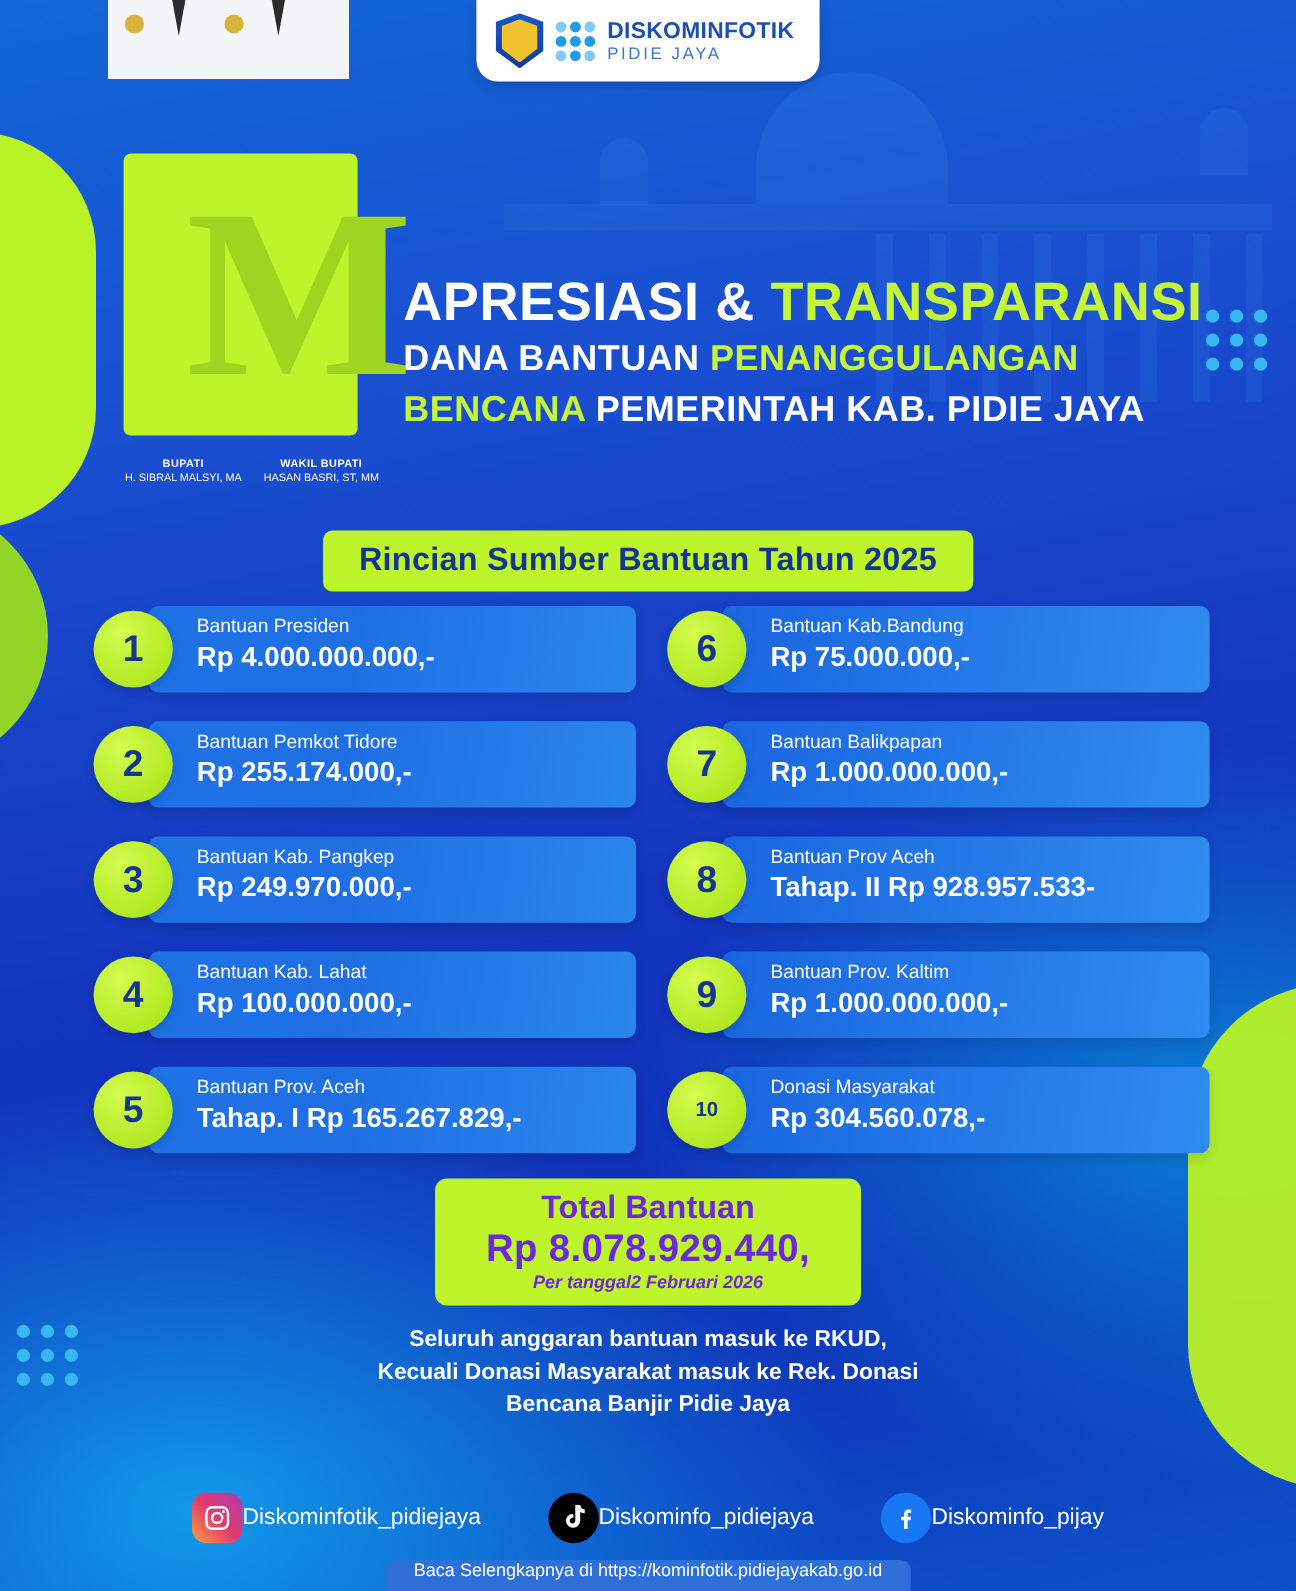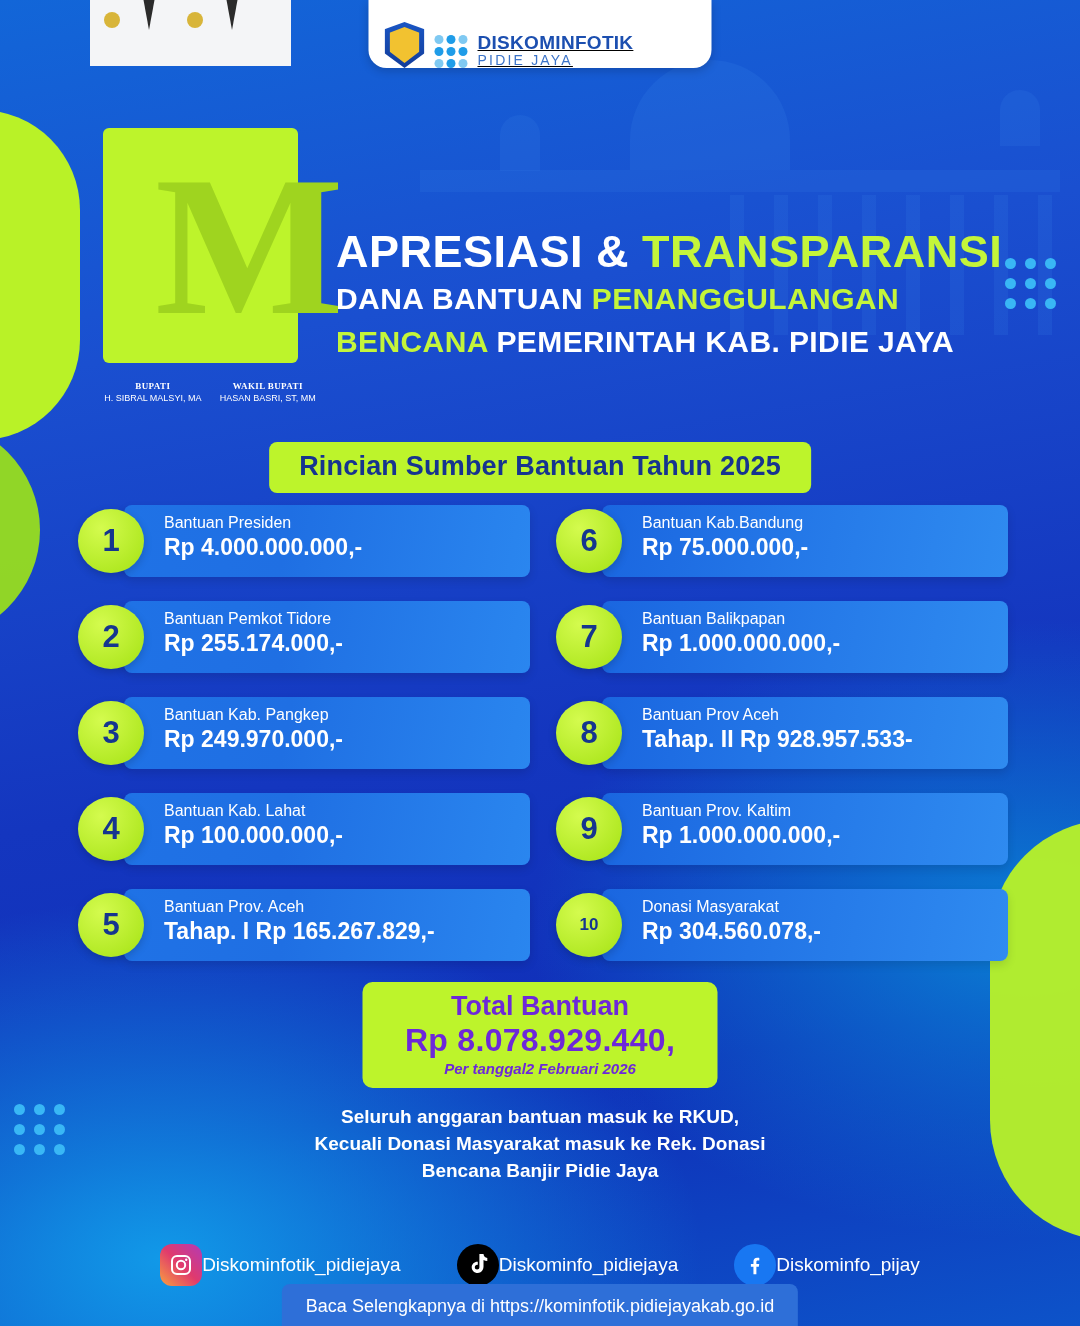--- a/index.html
+++ b/index.html
@@ -50,25 +50,24 @@
     position: absolute; right: -90px; top: 820px; width: 180px; height: 420px;
     background: #b9f227; border-radius: 120px 0 0 120px; opacity: .95;
   }
   .dots {
     position: absolute; display: grid; gap: 9px;
   }
   .dots span { display:block; width: 11px; height: 11px; border-radius: 50%; background: #39b7f5; }
   
   .logo-pill {
     position: absolute; left: 50%; top: 0; transform: translateX(-50%);
-    width: 343px; height: 68px; background: #ffffff;
+    width: 286px; height: 68px; background: #ffffff;
     border-radius: 0 0 18px 18px;
-    display: flex; align-items: flex-end; gap: 10px; padding: 0 16px;
+    display: flex; align-items: center; gap: 10px; padding: 0 16px;
     box-shadow: 0 3px 10px rgba(0,0,0,.18);
-    text-decoration: underline;
   }
   .crest {
     width: 40px; height: 46px; flex: 0 0 auto;
     background: linear-gradient(#1a56c4,#123c9a);
     clip-path: polygon(50% 0%, 100% 16%, 100% 68%, 50% 100%, 0 68%, 0 16%);
     position: relative;
   }
   .crest::after {
     content:""; position:absolute; inset:5px;
     background: #f2c230;
@@ -106,21 +105,21 @@
   }
   .body-uni::after {
     content:""; position:absolute; left: 14px; top: 42px; width: 16px; height: 16px;
     background: #d8b53a; border-radius: 50%;
   }
   .names {
     position: absolute; top: 252px; left: 0; width: 230px;
     display: flex; justify-content: space-around; text-align: center;
     color: #ffffff; font-size: 9px; line-height: 1.35;
   }
-  .names .role { font-weight: bold; letter-spacing: .4px; font-family: Liberation Serif, serif; }
+  .names .role { font-weight: bold; letter-spacing: .4px; }
   
   .headline { position: absolute; left: 336px; top: 228px; width: 700px; }
   .h1 {
     font-size: 45px; font-weight: bold; color: #ffffff;
     letter-spacing: .5px; line-height: 1.05;
   }
   .h1 .accent { color: #c4f53a; }
   .h2 {
     font-size: 30px; font-weight: bold; color: #ffffff;
     letter-spacing: .4px; line-height: 1.3; margin-top: 4px;
@@ -183,22 +182,22 @@
   }
   .soc { display: flex; align-items: center; color: #ffffff; font-size: 19px; }
   .ico { width: 42px; height: 42px; border-radius: 12px; display:flex; align-items:center; justify-content:center; }
   .ico.ig { background: linear-gradient(45deg,#f9a03f,#e03a6d,#b33ab5); }
   .ico.tt { background: #000000; border-radius: 50%; }
   .ico.fb { background: #1877f2; border-radius: 50%; }
   .ico svg { display:block; }
   
   .footer {
     position: absolute; left: 50%; bottom: 0; transform: translateX(-50%);
-    background: #2e6fd8; color: #ffffff; font-size: 18px;
-    padding: 12px 24px 9px; border-radius: 8px 8px 0 0; white-space: nowrap;
+    background: #2e6fd8; color: #ffffff; font-size: 15px;
+    padding: 0 24px 9px; border-radius: 8px 8px 0 0; white-space: nowrap;
   }
 </style>
 </head>
 <body>
 
 <div id="poster">
 
   <div class="bldg-wrap">
     <div class="dome"></div>
     <div class="dome-small" style="left:200px; top:95px;"></div>

